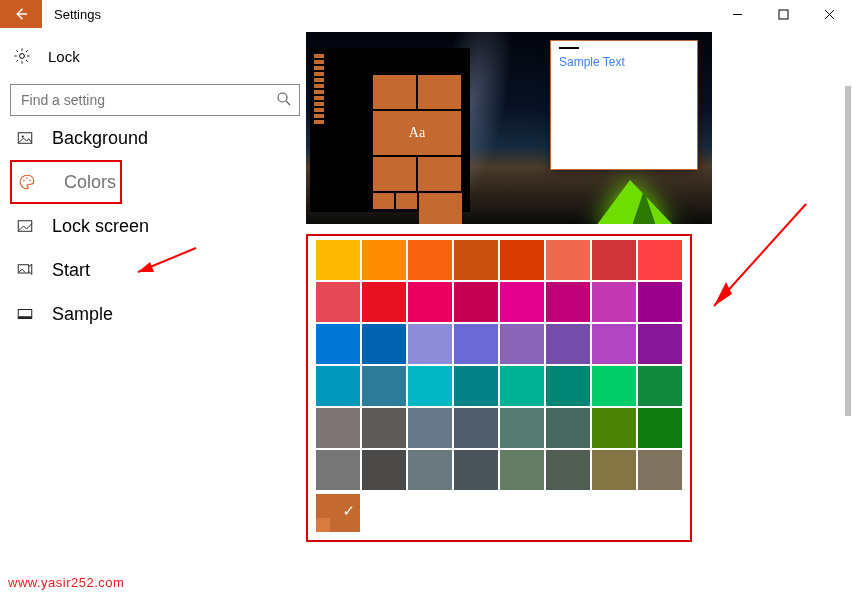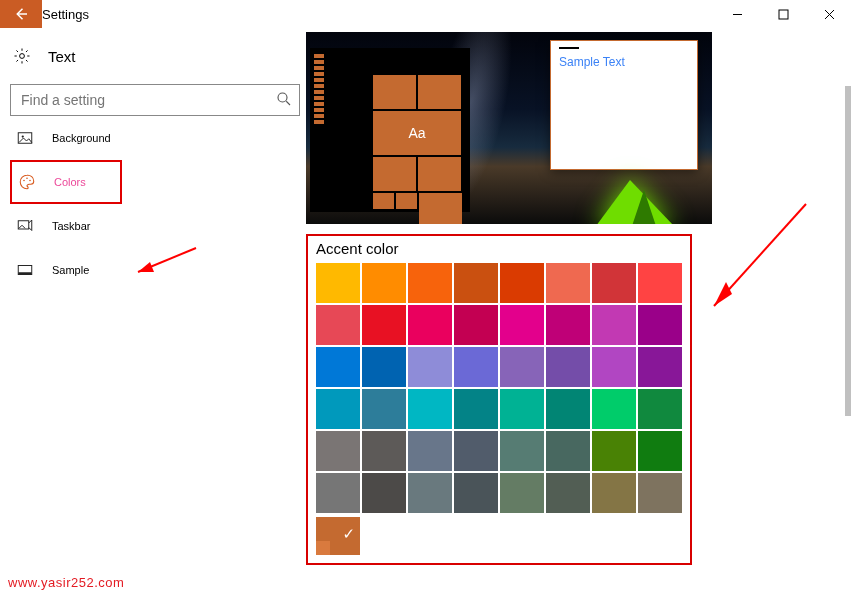--- a/index.html
+++ b/index.html
@@ -21,20 +21,21 @@
     height: 28px;
   }
   .back-btn {
     width: 42px; height: 28px;
     background: #ca5c24;
     display: flex; align-items: center; justify-content: center;
     color: #fff;
   }
   .title {
     flex: 1 1 auto;
+    padding-left: 12px;
     font-size: 13px;
   }
   .win-controls { display: flex; }
   .win-btn {
     width: 46px; height: 28px;
     display: flex; align-items: center; justify-content: center;
     font-family: "Segoe UI Symbol", sans-serif;
     font-size: 11px;
   }
   
@@ -77,25 +78,26 @@
     color: #666;
     font-size: 14px;
     padding: 20px 0 12px 2px;
   }
   .nav-item {
     display: flex; align-items: center;
     height: 44px;
     padding-left: 4px;
   }
   .nav-item .icon { width: 22px; display:flex; justify-content:center; color:#222; }
-  .nav-item .lbl { padding-left: 16px; font-size: 11px; }
+  .nav-item .lbl { padding-left: 16px; font-size: 18px; }
   .nav-item.selected {
     border: 2px solid #e00000;
     width: 112px;
-    color: #ec4899;
+    color: #737373;
+    gap: 10px;
   }
   .nav-item.selected .icon { color: #d85a1e; }
   
   .preview {
     width: 406px;
     height: 192px;
     background: linear-gradient(to bottom, #02040c 0%, #081225 40%, #172b3e 60%, #4a3a29 70%, #0b0b0b 100%);
     position: relative;
     overflow: hidden;
   }
@@ -118,21 +120,21 @@
   .mock-start .sidebar {
     position:absolute; left:4px; top:6px; width:10px;
   }
   .mock-start .sidebar div {
     width:10px; height:4px; margin-bottom:2px; background:#c46a30;
   }
   .mock-start .tiles {
     position:absolute; left:62px; top:26px;
     width:92px;
   }
-  .mock-start .row { display:flex; }
+  .mock-start .row { display:flex;font-family:Liberation Serif, serif; }
   .mock-start .t { background:#c46a30; margin:1px; }
   .mock-start .big { width:88px; height:44px; display:flex; align-items:center; justify-content:center; color:#fff; font-size:14px; }
   .mock-start .med { width:43px; height:34px; }
   .mock-start .sm { width:21px; height:16px; }
   .mock-window {
     position:absolute;
     right:14px; top:8px;
     width:148px; height:130px;
     background:#fff;
     border:1px solid #c46a30;
@@ -252,21 +254,21 @@
 
   <div class="left">
 
     <div class="home-row">
       <span class="icon">
         <svg class="ico" viewBox="0 0 24 24">
             <circle cx="12" cy="12" r="3.2" stroke="#000" fill="none" stroke-width="1.3"></circle>
             <path d="M12 2v3M12 19v3M2 12h3M19 12h3M4.6 4.6l2.1 2.1M17.3 17.3l2.1 2.1M19.4 4.6l-2.1 2.1M6.7 17.3l-2.1 2.1" stroke="#000" stroke-width="1.3"></path>
           </svg>
       </span>
-      <span class="lbl">Text</span>
+      <span class="lbl">Lock</span>
     </div>
 
     <div class="search">
       <input type="text" placeholder="Find a setting" style="">
       <span class="search-icon">
         <svg class="ico" viewBox="0 0 24 24">
             <circle cx="10" cy="10" r="6" stroke="#555" fill="none" stroke-width="1.5"></circle>
             <line x1="15" y1="15" x2="20" y2="20" stroke="#555" stroke-width="1.5"></line>
           </svg>
       </span>
@@ -289,30 +291,39 @@
         <svg class="ico" viewBox="0 0 24 24">
             <path d="M12 3a9 9 0 1 0 0 18c2 0 2-2 .5-3s.5-3 2.5-3h2a4 4 0 0 0 4-4 8 8 0 0 0-9-8z" stroke="#d85a1e" fill="none" stroke-width="1.4"></path>
             <circle cx="8" cy="10" r="1.1" fill="#d85a1e"></circle>
             <circle cx="12" cy="7" r="1.1" fill="#d85a1e"></circle>
             <circle cx="16" cy="10" r="1.1" fill="#d85a1e"></circle>
           </svg>
       </span>
       <span class="lbl">Colors</span>
     </div>
 
+    <div class="nav-item">
+      <span class="icon">
+        <svg class="ico" viewBox="0 0 24 24">
+            <rect x="3" y="5" width="18" height="14" stroke="#222" fill="none" stroke-width="1.3"></rect>
+            <path d="M4 18 L10 12 L14 16 L21 9" stroke="#222" fill="none" stroke-width="1.3"></path>
+          </svg>
+      </span>
+      <span class="lbl">Lock screen</span>
+    </div>
 
     <div class="nav-item">
       <span class="icon">
         <svg class="ico" viewBox="0 0 24 24">
             <rect x="3" y="5" width="14" height="11" stroke="#222" fill="none" stroke-width="1.3"></rect>
             <path d="M17 8 L21 4 L21 18 L17 14" stroke="#222" fill="none" stroke-width="1.3"></path>
             <path d="M4 15 L8 11 L12 15" stroke="#222" fill="none" stroke-width="1.3"></path>
           </svg>
       </span>
-      <span class="lbl">Taskbar</span>
+      <span class="lbl">Start</span>
     </div>
 
 
     <div class="nav-item">
       <span class="icon">
         <svg class="ico" viewBox="0 0 24 24">
             <rect x="3" y="6" width="18" height="12" stroke="#222" fill="none" stroke-width="1.3"></rect>
             <rect x="3" y="15" width="18" height="3" fill="#222"></rect>
           </svg>
       </span>
@@ -367,21 +378,20 @@
       </div>
       <div class="mock-window">
         <div class="bar"></div>
         <div class="txt">Sample Text</div>
       </div>
       <div class="tent"></div>
       <div class="tent-inner"></div>
     </div>
 
     <div class="accent-block">
-      <div class="accent-title">Accent color</div>
       <div class="palette" id="palette">
           <div class="swatch" style="background: rgb(255, 185, 0);"></div>
           <div class="swatch" style="background: rgb(255, 140, 0);"></div>
           <div class="swatch" style="background: rgb(247, 99, 12);"></div>
           <div class="swatch" style="background: rgb(202, 80, 16);"></div>
           <div class="swatch" style="background: rgb(218, 59, 1);"></div>
           <div class="swatch" style="background: rgb(239, 105, 80);"></div>
           <div class="swatch" style="background: rgb(209, 52, 56);"></div>
           <div class="swatch" style="background: rgb(255, 67, 67);"></div>
           <div class="swatch" style="background: rgb(231, 72, 86);"></div>

